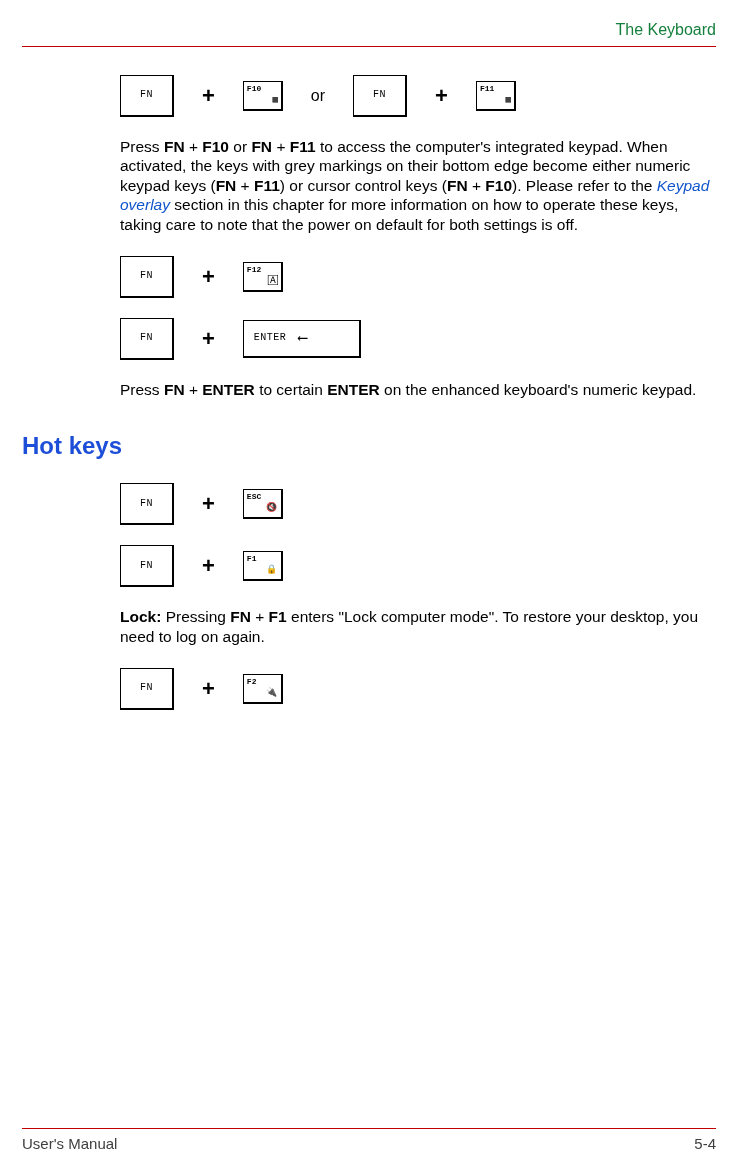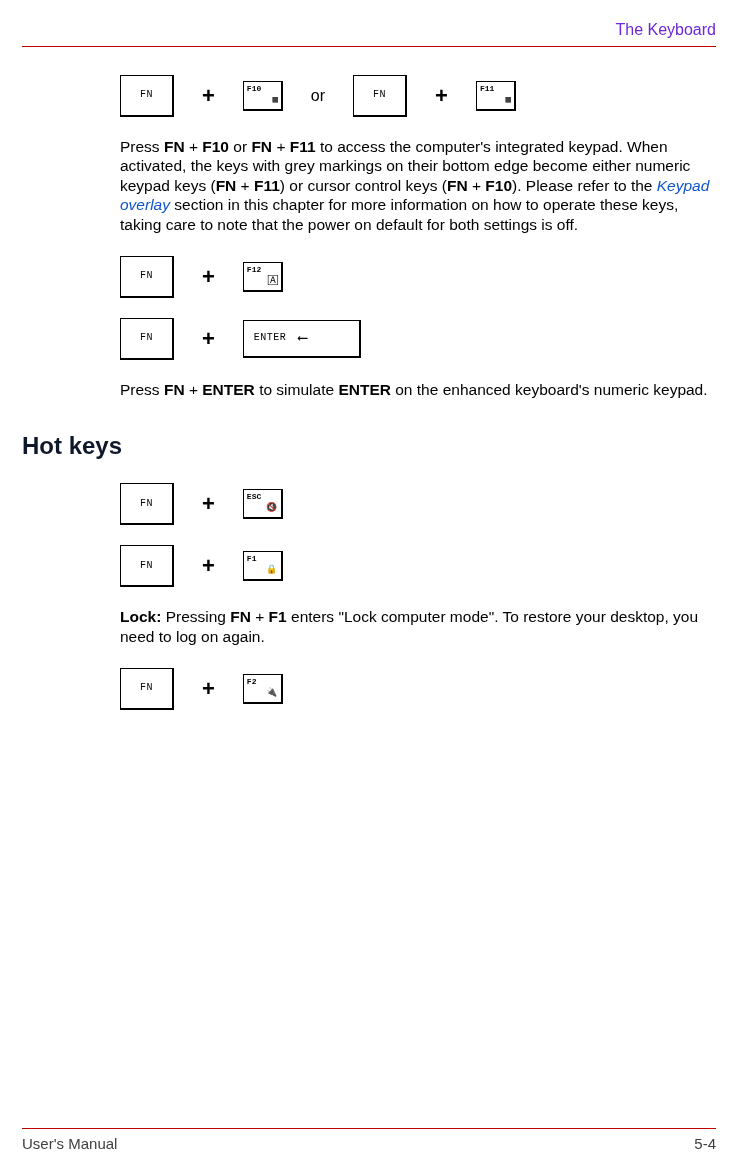--- a/index.html
+++ b/index.html
@@ -11,21 +11,21 @@
     line-height: 1.25;
     color: #000;
     position: relative;
     background: #fff;
   }
   .page {
     padding: 20px 22px 0 22px;
   }
   .header-title {
     text-align: right;
-    color: #6d28d9;
+    color: #15803d;
     font-size: 16px;
     margin-bottom: 6px;
   }
   .header-rule {
     border: none;
     border-top: 1.5px solid #c00000;
     margin-bottom: 28px;
   }
   .content {
     padding-left: 98px;
@@ -98,21 +98,21 @@
   }
   .or-text {
     font-size: 16px;
   }
   .para {
     margin-bottom: 22px;
   }
   .bold { font-weight: bold; }
   .link { color: #1155cc; font-style: italic; }
   .section-heading {
-    color: #0f172a;
+    color: #1d4ed8;
     font-size: 24px;
     margin-left: -98px;
     margin-top: 32px;
     margin-bottom: 22px;
   }
   .footer {
     position: absolute;
     left: 22px;
     right: 22px;
     bottom: 18px;
@@ -174,21 +174,21 @@
     <div class="key-row">
       <div class="fn-key">FN</div>
       <div class="plus">+</div>
       <div class="enter-key">
         <span>ENTER</span>
         <span class="arrow-left">⟵</span>
       </div>
     </div>
 
     <p class="para">
-      <span>Press </span><span class="bold">FN</span><span> + </span><span class="bold">ENTER</span><span> to simulate </span><span class="bold">ENTER</span><span> on the enhanced keyboard's numeric keypad.</span>
+      <span>Press </span><span class="bold">FN</span><span> + </span><span class="bold">ENTER</span><span> to certain </span><span class="bold">ENTER</span><span> on the enhanced keyboard's numeric keypad.</span>
     </p>
 
     <h2 class="section-heading">Hot keys</h2>
 
 
     <div class="key-row">
       <div class="fn-key">FN</div>
       <div class="plus">+</div>
       <div class="small-key">
         <span class="lbl">ESC</span>

